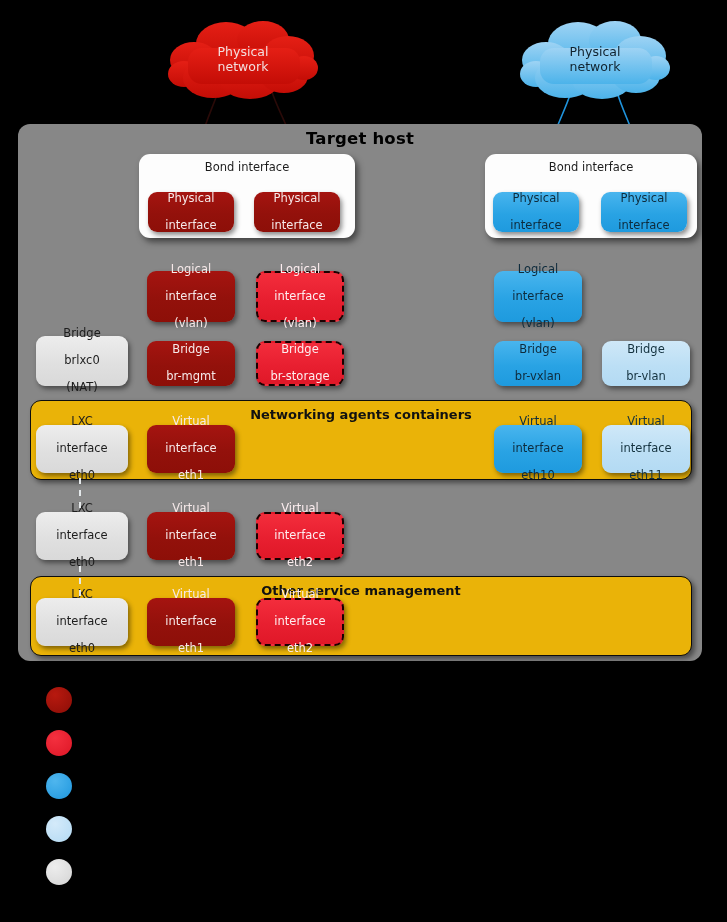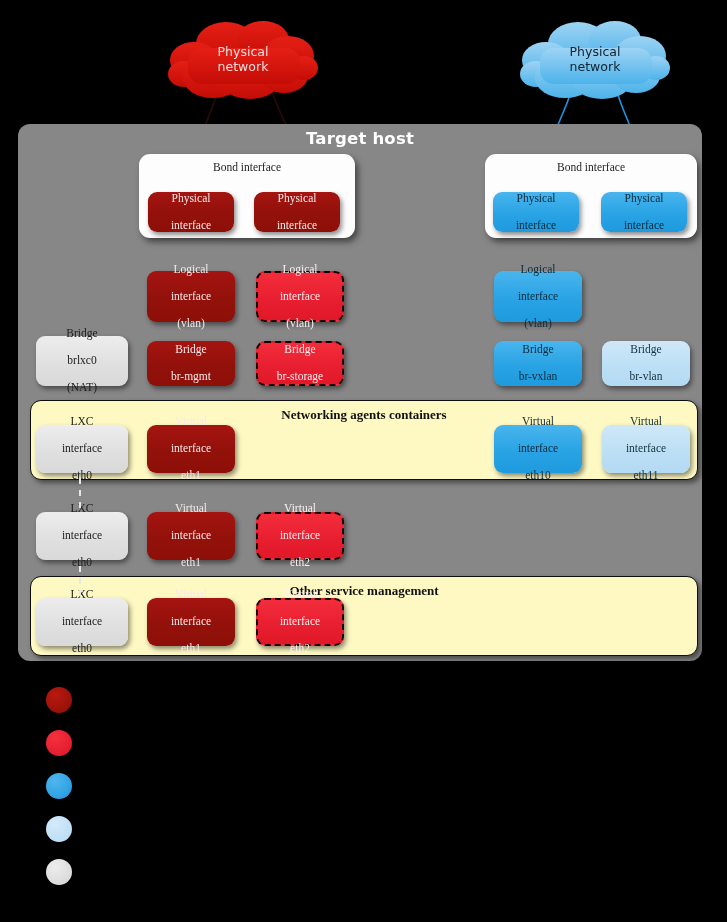--- a/index.html
+++ b/index.html
@@ -12,21 +12,21 @@
   .cloud svg{display:block;}
   .cloud-label{position:absolute;width:100%;text-align:center;font-size:12.5px;line-height:15px;
                left:0;pointer-events:none;}
   .cloud-red .cloud-label{color:#f3dede;top:26px;}
   .cloud-blue .cloud-label{color:#10222e;top:26px;}
 
   
   #target-host{position:absolute;left:18px;top:124px;width:684px;height:537px;
        background:#878787;border-radius:12px;box-shadow:4px 5px 6px rgba(0,0,0,.55);}
   #target-host-title{position:absolute;left:0;top:5px;width:100%;text-align:center;
-       font-size:16.5px;font-weight:bold;color:#ffffff;letter-spacing:.2px;}
+       font-size:16.5px;font-weight:bold;color:#000000;letter-spacing:.2px;}
 
   
   .node{position:absolute;border-radius:9px;display:flex;align-items:center;
         justify-content:center;text-align:center;font-size:11.5px;line-height:13.5px;
         box-shadow:2px 3px 5px rgba(0,0,0,.45);box-sizing:border-box;}
   .node span{display:block;padding:0 3px;}
 
   .n-darkred{background:linear-gradient(180deg,#a51410 0%,#93110b 55%,#8d0f08 100%);color:#f6e9e9;}
   .n-brightred{background:linear-gradient(180deg,#f32d3c 0%,#e81f30 55%,#e01828 100%);color:#fdeef0;
                 border:2px dashed #1a0000;}
@@ -34,38 +34,38 @@
   .n-ltblue{background:linear-gradient(180deg,#cfe8f8 0%,#bcdff5 55%,#b3daf3 100%);color:#14323f;}
   .n-gray{background:linear-gradient(180deg,#ededed 0%,#e0e0e0 55%,#d9d9d9 100%);color:#1d1d1d;}
 
   
   .bond{position:absolute;background:#fdfdfd;border-radius:11px;
         box-shadow:3px 4px 6px rgba(0,0,0,.5);}
   .bond-title{position:absolute;left:0;top:6px;width:100%;text-align:center;
         font-size:11.5px;line-height:14px;color:#1d1d1d;}
 
   
-  .section{position:absolute;background:#fef9c3;border:1.6px solid #0d0d0d;border-radius:11px;
-        box-shadow:3px 3px 5px rgba(0,0,0,.45);padding-left:6px;}
+  .section{position:absolute;background:#eab308;border:1.6px solid #0d0d0d;border-radius:11px;
+        box-shadow:3px 3px 5px rgba(0,0,0,.45);}
   .section-title{position:absolute;left:0;top:6px;width:100%;text-align:center;
         font-size:13px;font-weight:bold;color:#111;}
 
   
   #legend{position:absolute;left:0;top:665px;width:727px;height:257px;background:#000;}
   .legend-row{position:absolute;left:46px;height:30px;display:flex;align-items:center;}
   .legend-dot{width:26px;height:26px;border-radius:50%;flex:0 0 26px;}
   .legend-text{margin-left:16px;font-size:12px;color:#000;white-space:nowrap;}
 
   
   #links-bottom,#links-top{position:absolute;left:0;top:0;width:727px;height:922px;
         pointer-events:none;}
   #links-bottom{z-index:1;}
   #links-top{z-index:6;}
   #target-host{z-index:2;}
-  .node,.bond,.section{z-index:4;font-family:Liberation Serif, serif;}
+  .node,.bond,.section{z-index:4;}
   .cloud{z-index:5;}
   .dash-over{z-index:5;}
 </style>
 </head>
 <body>
 
 <div id="stage">
 
   <svg id="links-bottom">
 

